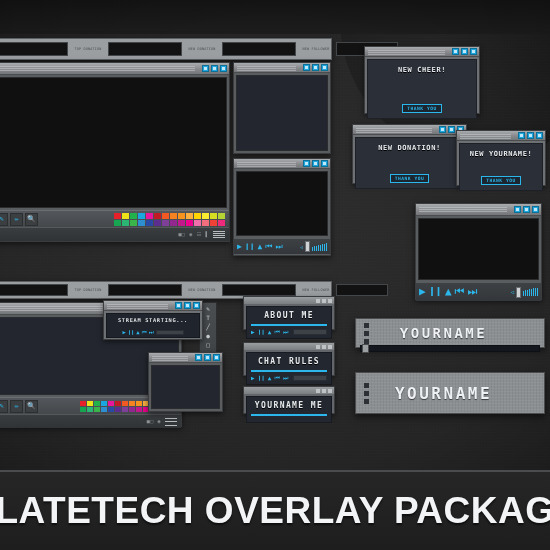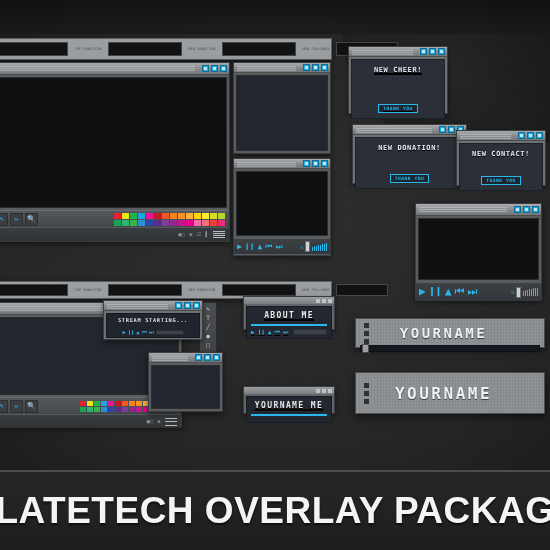--- a/index.html
+++ b/index.html
@@ -85,21 +85,21 @@
   
   .alert{position:absolute;background:#6e7174;border:1px solid #3b3d3f;box-sizing:border-box;
          box-shadow:0 2px 5px rgba(0,0,0,.5);}
   .alert .body{background:#2b2f38;margin:2px;border:1px solid #1d2027;
                display:flex;flex-direction:column;align-items:center;justify-content:space-between;
                padding:6px 4px 5px;box-sizing:border-box;}
   .alert .msg{color:#e6e9ec;font-size:7px;line-height:8px;letter-spacing:.6px;font-weight:bold;
               text-align:center;text-shadow:0 1px 0 #000;}
   .alert .ty{color:#2bb7ec;font-size:4.6px;line-height:5px;letter-spacing:.5px;font-weight:bold;
              border:1px solid #2bb7ec;padding:1px 4px;background:#1b2630;}
-  #alert-cheer{left:348px;top:46px;width:100px;height:68px;text-decoration:underline;}
+  #alert-cheer{left:364px;top:46px;width:116px;height:68px;}
   #alert-cheer .body{height:60px;}
   #alert-don{left:352px;top:124px;width:115px;height:60px;}
   #alert-don .body{height:52px;}
   #alert-fol{left:456px;top:130px;width:90px;height:56px;}
   #alert-fol .body{height:48px;}
 
   
   #player{left:415px;top:203px;width:127px;height:97px;}
   #player .screen{height:62px;}
 
@@ -120,21 +120,21 @@
   .ss-title{color:#dfe3e6;font-size:5.3px;line-height:6px;letter-spacing:.7px;font-weight:bold;text-align:center;}
   .ss-bar{height:2px;background:#2bb7ec;margin:3px 1px 3px;}
   .ss-ctrl{display:flex;align-items:center;gap:2px;}
   .ss-ctrl .mbtn{font-size:5.5px;line-height:5.5px;}
 
   #midwin{left:148px;top:352px;width:75px;height:60px;}
   #midwin .screen{height:44px;}
 
   
   .panel{position:absolute;background:#62656a;border:1px solid #3a3c3e;box-sizing:border-box;
-         box-shadow:0 2px 5px rgba(0,0,0,.5);text-decoration:underline;}
+         box-shadow:0 2px 5px rgba(0,0,0,.5);}
   .panel .head{height:7px;background:linear-gradient(#9a9da0,#7b7e81);display:flex;
                justify-content:flex-end;align-items:center;gap:2px;padding:0 2px;}
   .panel .dot{width:4px;height:4px;background:#bfc2c5;}
   .panel .inner{background:#23272f;margin:2px;border:1px solid #171a20;padding:4px 4px 3px;box-sizing:border-box;}
   .panel .ptitle{color:#e8ebee;font-size:8px;line-height:9px;letter-spacing:1.4px;font-weight:bold;
                  text-align:center;text-shadow:0 1px 0 #000;}
   .panel .pbar{height:2px;background:#2bb7ec;margin:4px 0 3px;}
   .panel .pctrl{display:flex;align-items:center;gap:3px;}
   .panel .pctrl .mbtn{font-size:6px;line-height:6px;}
   .panel .pslider{margin-left:auto;width:32px;height:4px;background:#3d4148;border:1px solid #2a2d33;}
@@ -348,21 +348,21 @@
           <i></i>
         </div>
       <div class="wbtn">
           <i></i>
         </div>
       <div class="wbtn">
           <i></i>
         </div>
     </div>
     <div class="body">
-      <div class="msg">NEW CONTACT!</div>
+      <div class="msg">NEW YOURNAME!</div>
       <div class="ty">THANK YOU</div>
     </div>
   </div>
 
   <div class="win" id="player">
     <div class="tbar">
       <div class="grip"></div>
       <div class="wbtn">
           <i></i>
         </div>
@@ -535,20 +535,39 @@
         <span class="mbtn">▶</span>
         <span class="mbtn">❙❙</span>
         <span class="mbtn">▲</span>
         <span class="mbtn">⏮</span>
         <span class="mbtn">⏭</span>
         <span class="pslider"></span>
       </div>
     </div>
   </div>
 
+  <div class="panel" id="p-chat">
+    <div class="head">
+      <span class="dot"></span>
+      <span class="dot"></span>
+      <span class="dot"></span>
+    </div>
+    <div class="inner">
+      <div class="ptitle">CHAT RULES</div>
+      <div class="pbar"></div>
+      <div class="pctrl">
+        <span class="mbtn">▶</span>
+        <span class="mbtn">❙❙</span>
+        <span class="mbtn">▲</span>
+        <span class="mbtn">⏮</span>
+        <span class="mbtn">⏭</span>
+        <span class="pslider"></span>
+      </div>
+    </div>
+  </div>
 
   <div class="panel" id="p-contact">
     <div class="head">
       <span class="dot"></span>
       <span class="dot"></span>
       <span class="dot"></span>
     </div>
     <div class="inner">
       <div class="ptitle">YOURNAME ME</div>
       <div class="pbar"></div>

